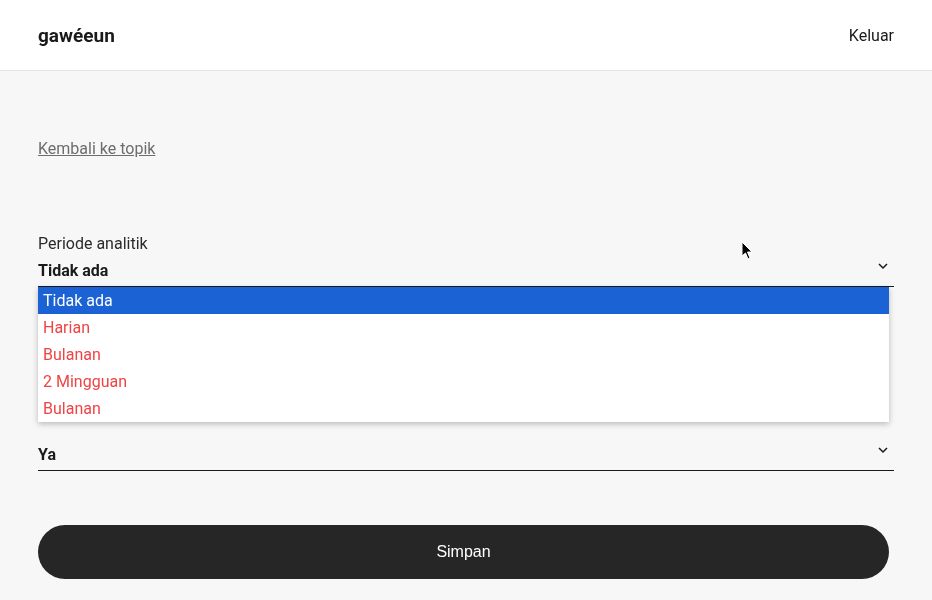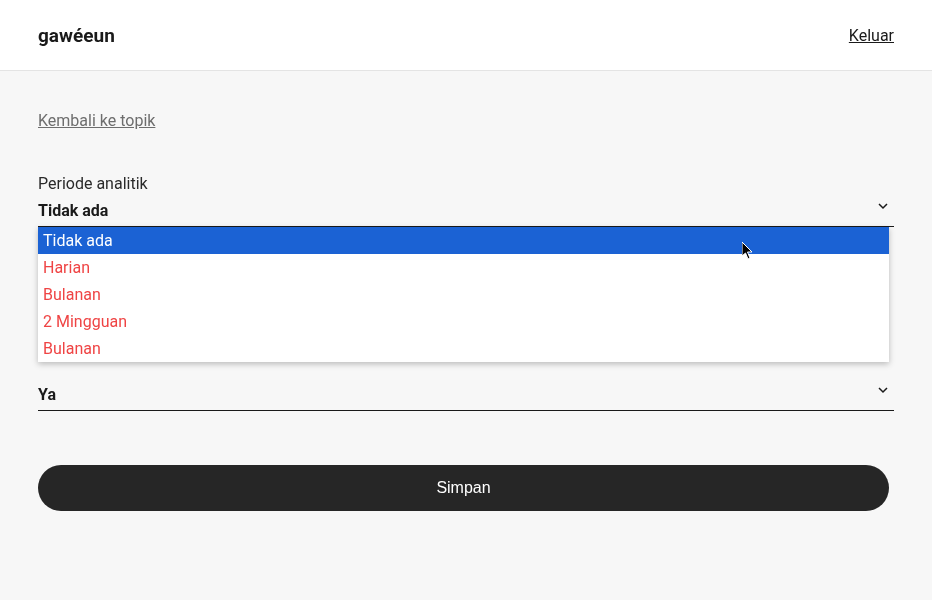--- a/index.html
+++ b/index.html
@@ -25,35 +25,34 @@
     }
     .logo {
       font-size: 19px;
       font-weight: 700;
       color: #1a1a1a;
     }
     .logout {
       font-size: 16px;
       color: #1a1a1a;
       cursor: pointer;
-      text-decoration: underline;
     }
     .content {
       padding: 0 38px;
     }
     .back-link {
       display: inline-block;
-      margin-top: 40px;
+      margin-top: 68px;
       font-size: 16px;
       color: #6d6d6d;
       text-decoration: underline;
       cursor: pointer;
     }
     .form-group {
-      margin-top: 44px;
+      margin-top: 76px;
       position: relative;
     }
     .label {
       font-size: 16px;
       color: #2a2a2a;
       display: block;
       margin-bottom: 8px;
     }
     .select-wrap {
       position: relative;
@@ -100,21 +99,21 @@
       margin-top: 158px;
     }
     .help-text {
       font-size: 14px;
       color: #8a8a8a;
       margin-top: 10px;
     }
     .save-button {
       margin-top: 54px;
       width: 851px;
-      height: 46px;
+      height: 54px;
       background: #262626;
       color: #ffffff;
       border: none;
       border-radius: 27px;
       font-size: 16px;
       cursor: pointer;
     }
     .cursor {
       position: absolute;
       left: 742px;

